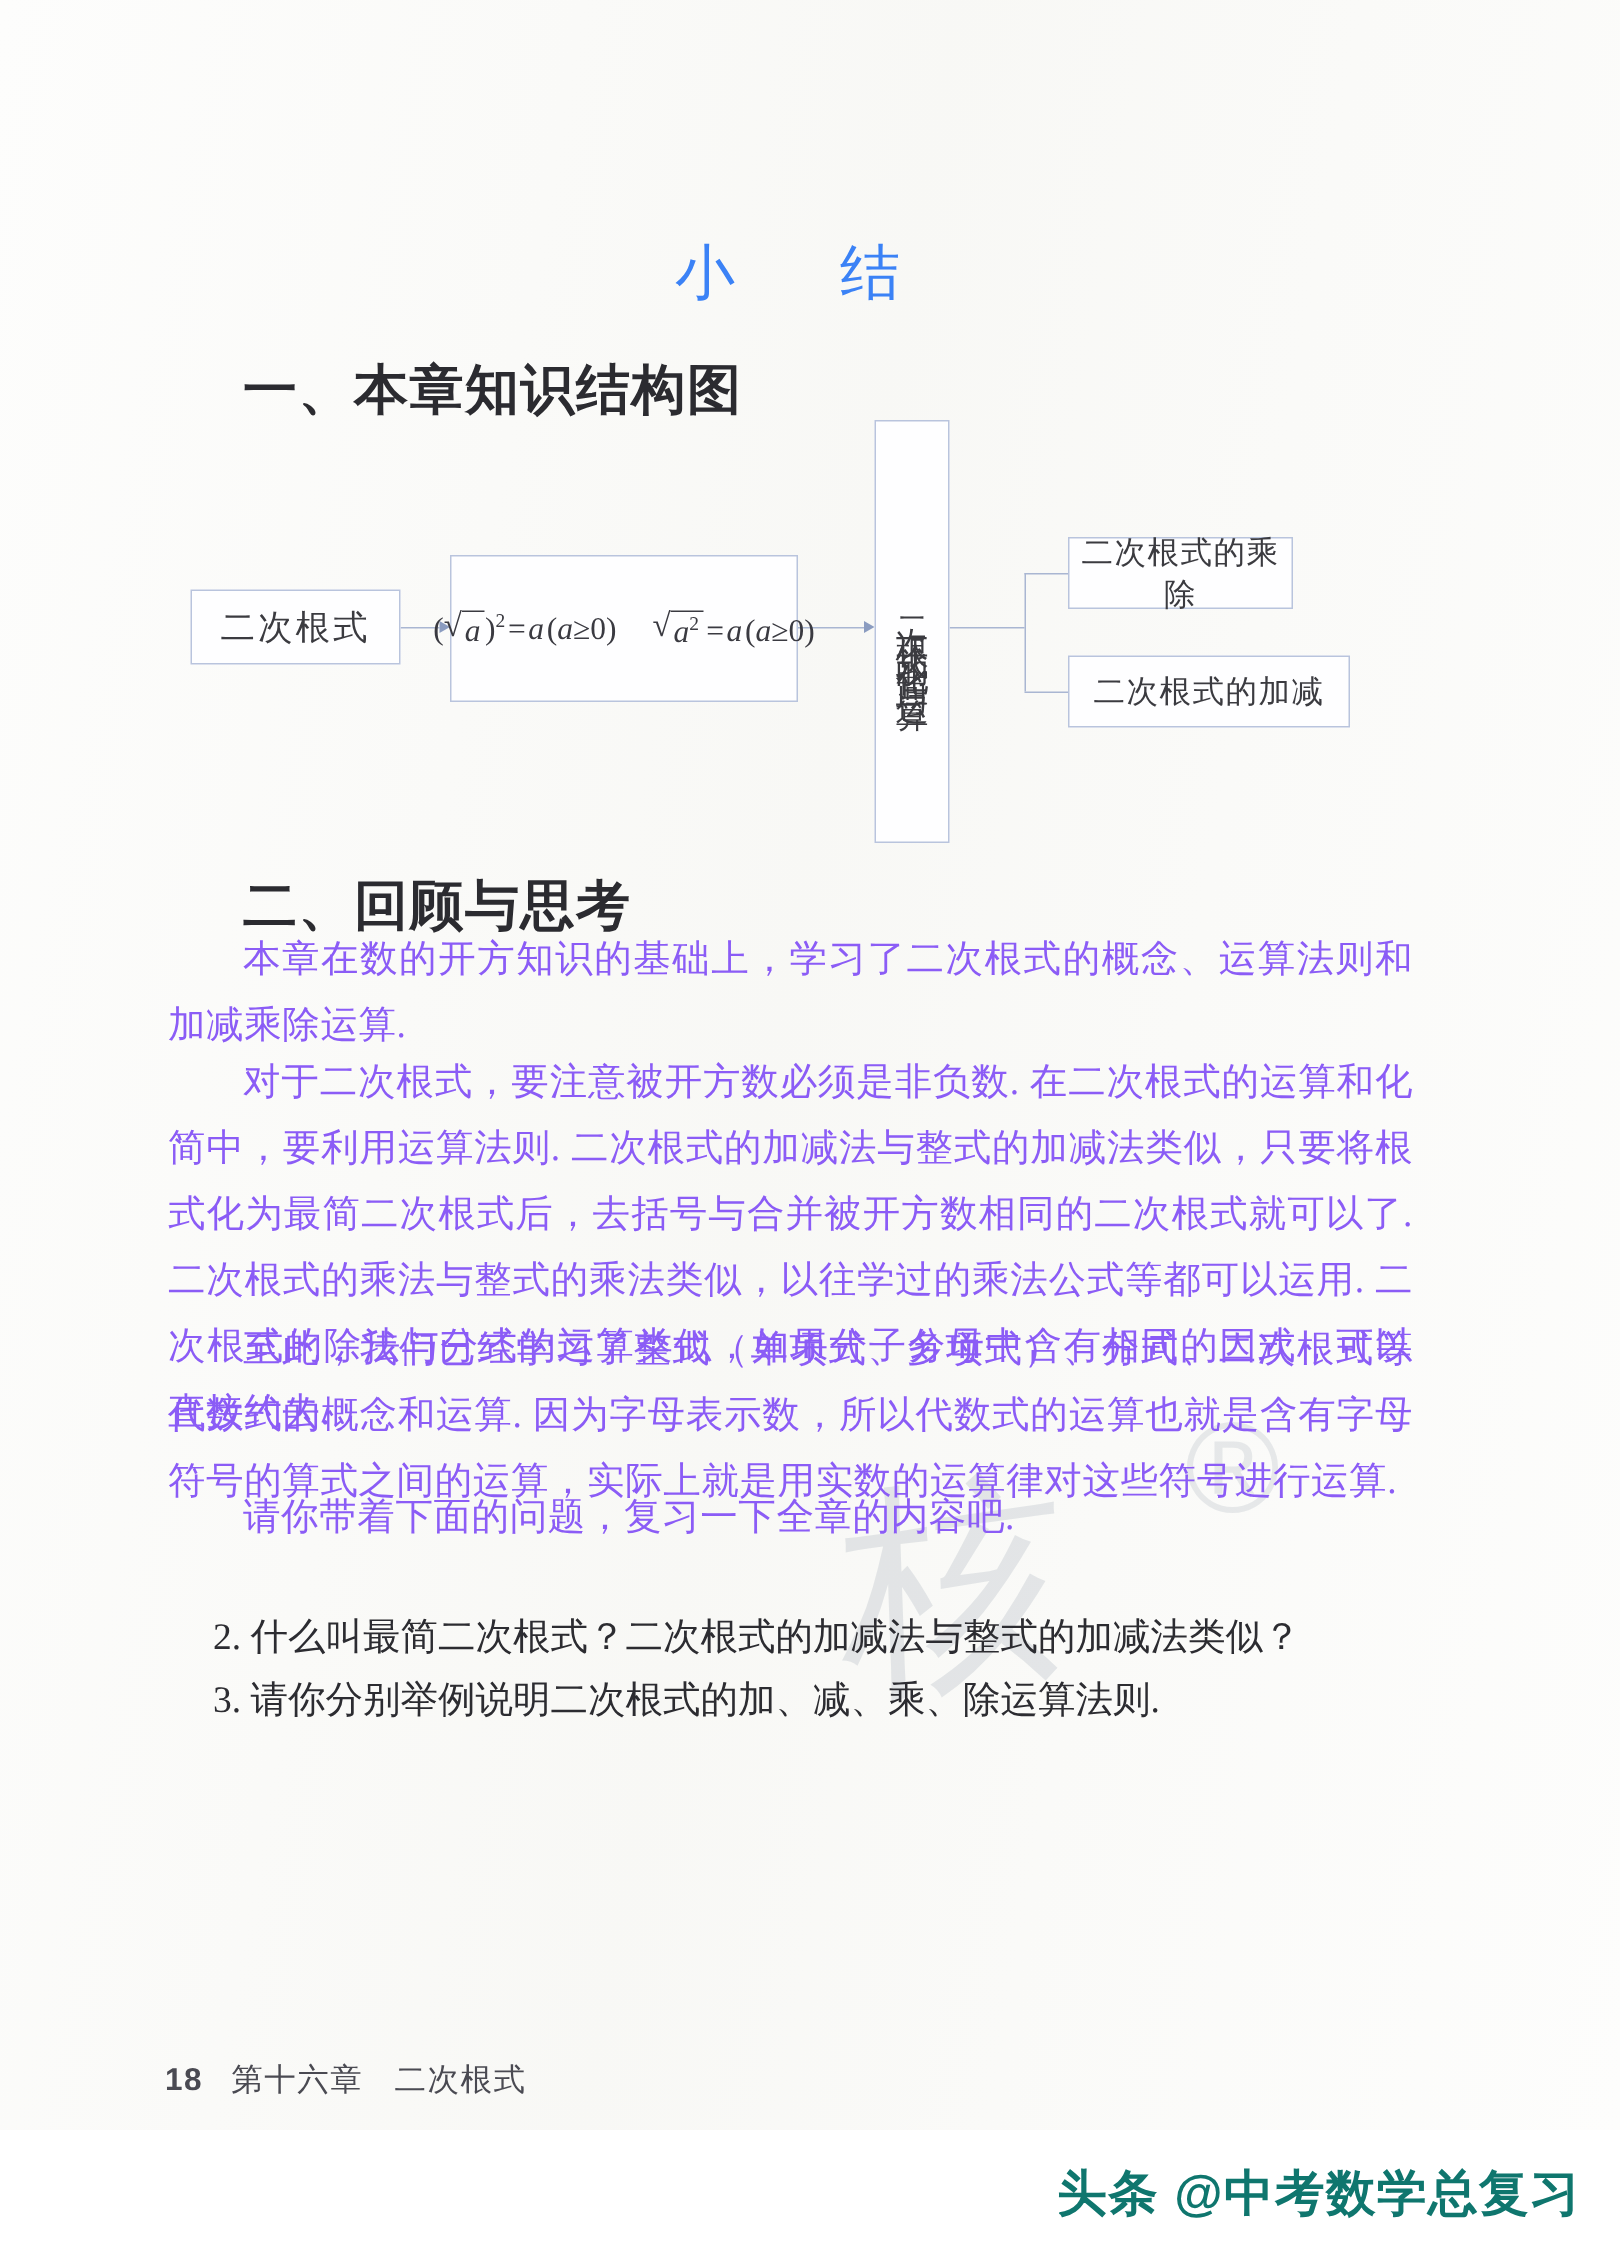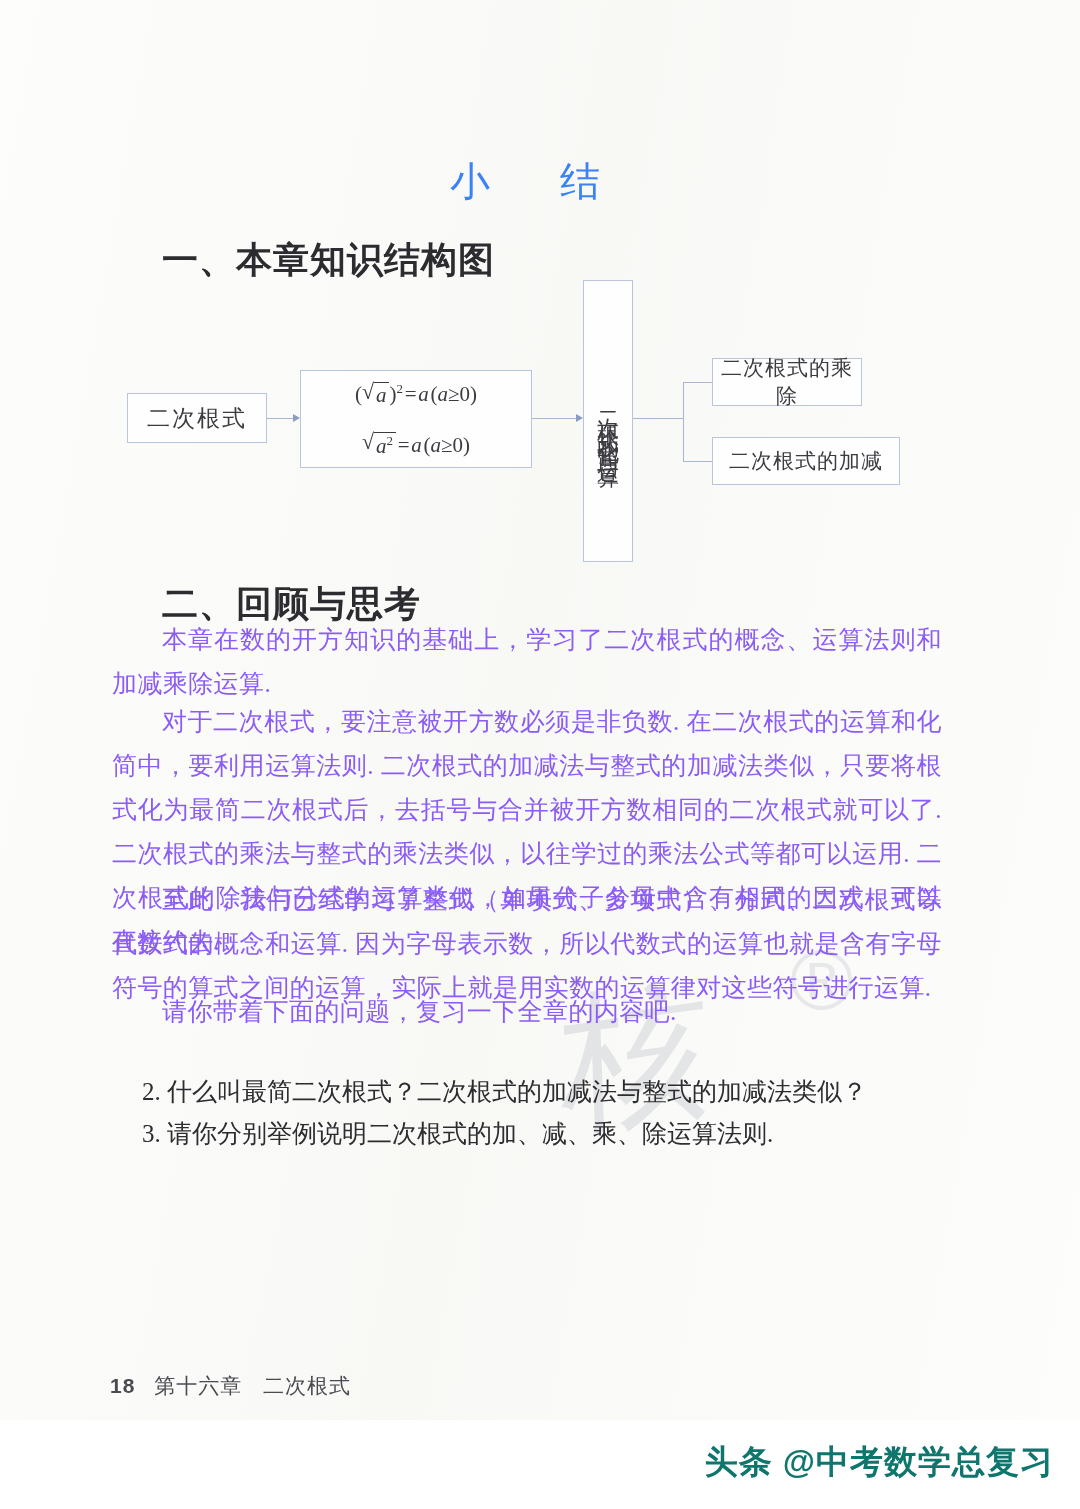--- a/index.html
+++ b/index.html
@@ -103,21 +103,21 @@
   #node-root {
     left: 27px; top: 123px;
     width: 140px; height: 50px;
     font-size: 23px;
     letter-spacing: 2px;
   }
   
   #node-formula {
     left: 200px; top: 100px;
     width: 232px; height: 98px;
-    flex-direction: column;
+    flex-direction: row;
     gap: 24px;
     font-size: 20px;
   }
   .formula-line {
     font-family: "Liberation Serif", serif;
     font-style: italic;
     color: #3a3a41;
     white-space: nowrap;
     font-size: 21px;
   }

